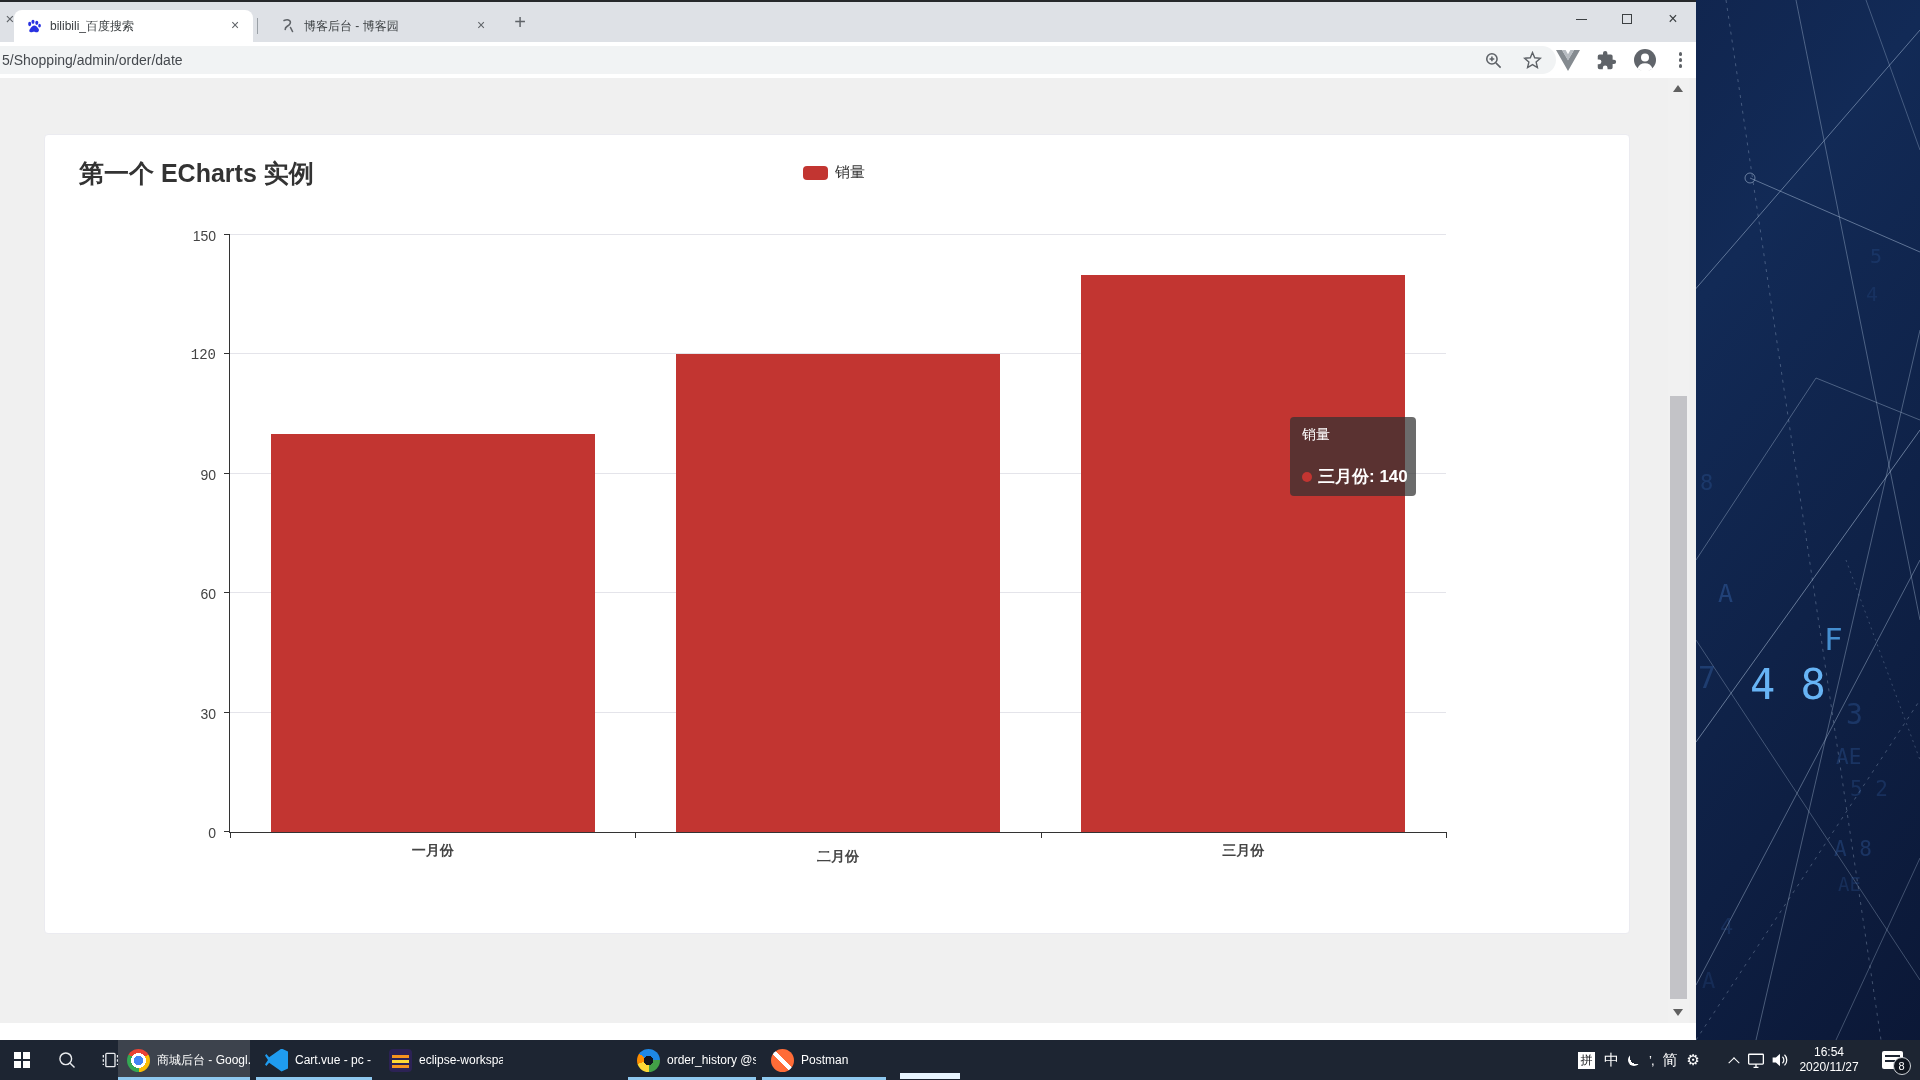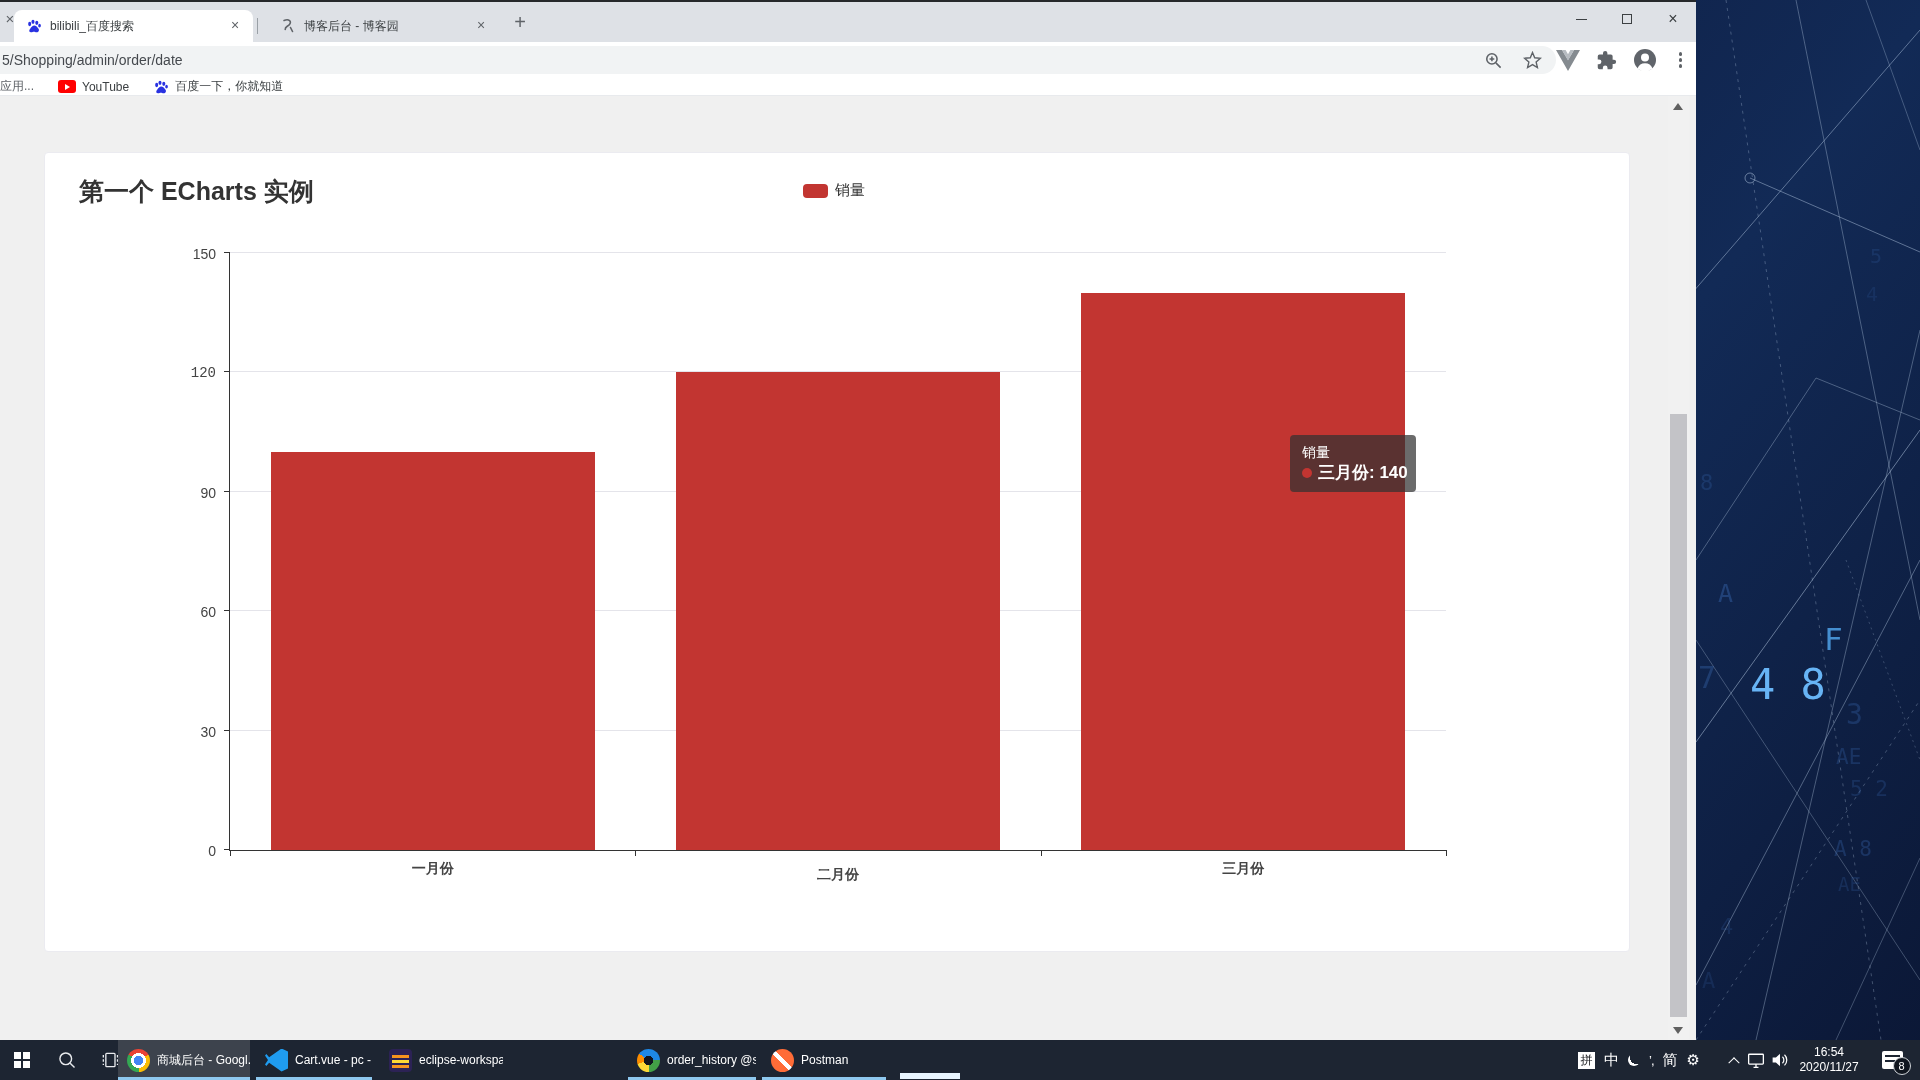--- a/index.html
+++ b/index.html
@@ -60,21 +60,21 @@
   .plot { position:absolute; left:184px; top:100px; width:1217px; height:598px; border-left:1px solid #333; border-bottom:1px solid #333; }
   .gridline { position:absolute; left:0; width:100%; height:1px; background:#e4e4ea; }
   .ytick-label { position:absolute; left:-62px; width:48px; text-align:right; font-size:14px; color:#444; transform:translateY(9px); }
   .ytick-mark { position:absolute; left:-6px; width:6px; height:1px; background:#333; }
   .xtick-mark { position:absolute; bottom:-6px; width:1px; height:6px; background:#333; }
   .xlabel { position:absolute; top:100%; margin-top:10px; text-align:center; font-size:14px; color:#444;font-weight:bold; }
   .bar { position:absolute; bottom:0; }
 
   .tooltip { position:absolute; left:1060px; top:182px; width:126px; background:rgba(50,50,50,0.72); border-radius:4px; padding:8px 12px; color:#fff; z-index:5; }
   .tt-series { font-size:14px; line-height:18px; }
-  .tt-line2 { margin-top:0; display:flex; align-items:center; gap:6px; }
+  .tt-line2 { margin-top:22px; display:flex; align-items:center; gap:6px; }
   .tt-dot { width:10px; height:10px; border-radius:50%; flex:none; }
   .tt-value { font-size:17px; font-weight:600; white-space:nowrap; }
 
   
   .scrollbar { position:absolute; right:7px; top:0; width:21px; height:945px; background:#f1f1f1; }
   .sb-arrow { position:absolute; left:5px; width:0; height:0; border-left:5.5px solid transparent; border-right:5.5px solid transparent; }
   .sb-up { top:7px; border-bottom:7px solid #606060; }
   .sb-down { bottom:7px; border-top:7px solid #606060; }
   .sb-thumb { position:absolute; left:2px; width:17px; top:318px; height:603px; background:#c3c3c7; }
 
@@ -239,39 +239,20 @@
             </svg>
         </span>
         <span class="dots">
             <i></i>
             <i></i>
             <i></i>
           </span>
       </div>
     </div>
 
-    <div class="bookmarks">
-      <span class="bm-apps">应用...</span>
-      <span class="bm-item">
-        <span class="yt-icon"></span>
-        <span>YouTube</span>
-      </span>
-      <span class="bm-item">
-        <span style="width:16px;height:16px;">
-          <svg viewBox="0 0 24 24" width="16" height="16" fill="#2932e1">
-              <ellipse cx="5.5" cy="9" rx="2.3" ry="3.2"></ellipse>
-              <ellipse cx="10.5" cy="5.8" rx="2.3" ry="3.2"></ellipse>
-              <ellipse cx="16.2" cy="7.2" rx="2.3" ry="3.2"></ellipse>
-              <ellipse cx="20.3" cy="11.5" rx="2" ry="2.7"></ellipse>
-              <path d="M6 16.5c2.1-3.1 4-5.2 6.4-5.2s4.1 2 6.1 4.5c1.9 2.4.7 5.7-2.6 5.7-2 0-2.6-1-4-1s-2.4 1-4.3 1c-3 0-3.5-3.1-1.6-5z"></path>
-            </svg>
-        </span>
-        <span>百度一下，你就知道</span>
-      </span>
-    </div>
 
     <div class="content">
       <div class="card">
         <div class="card-title">第一个 ECharts 实例</div>
         <div class="legend">
           <span class="legend-swatch" id="legend-swatch" style="background: rgb(194, 53, 49);"></span>
           <span class="legend-label">销量</span>
         </div>
 
         <div class="plot" id="plot">

